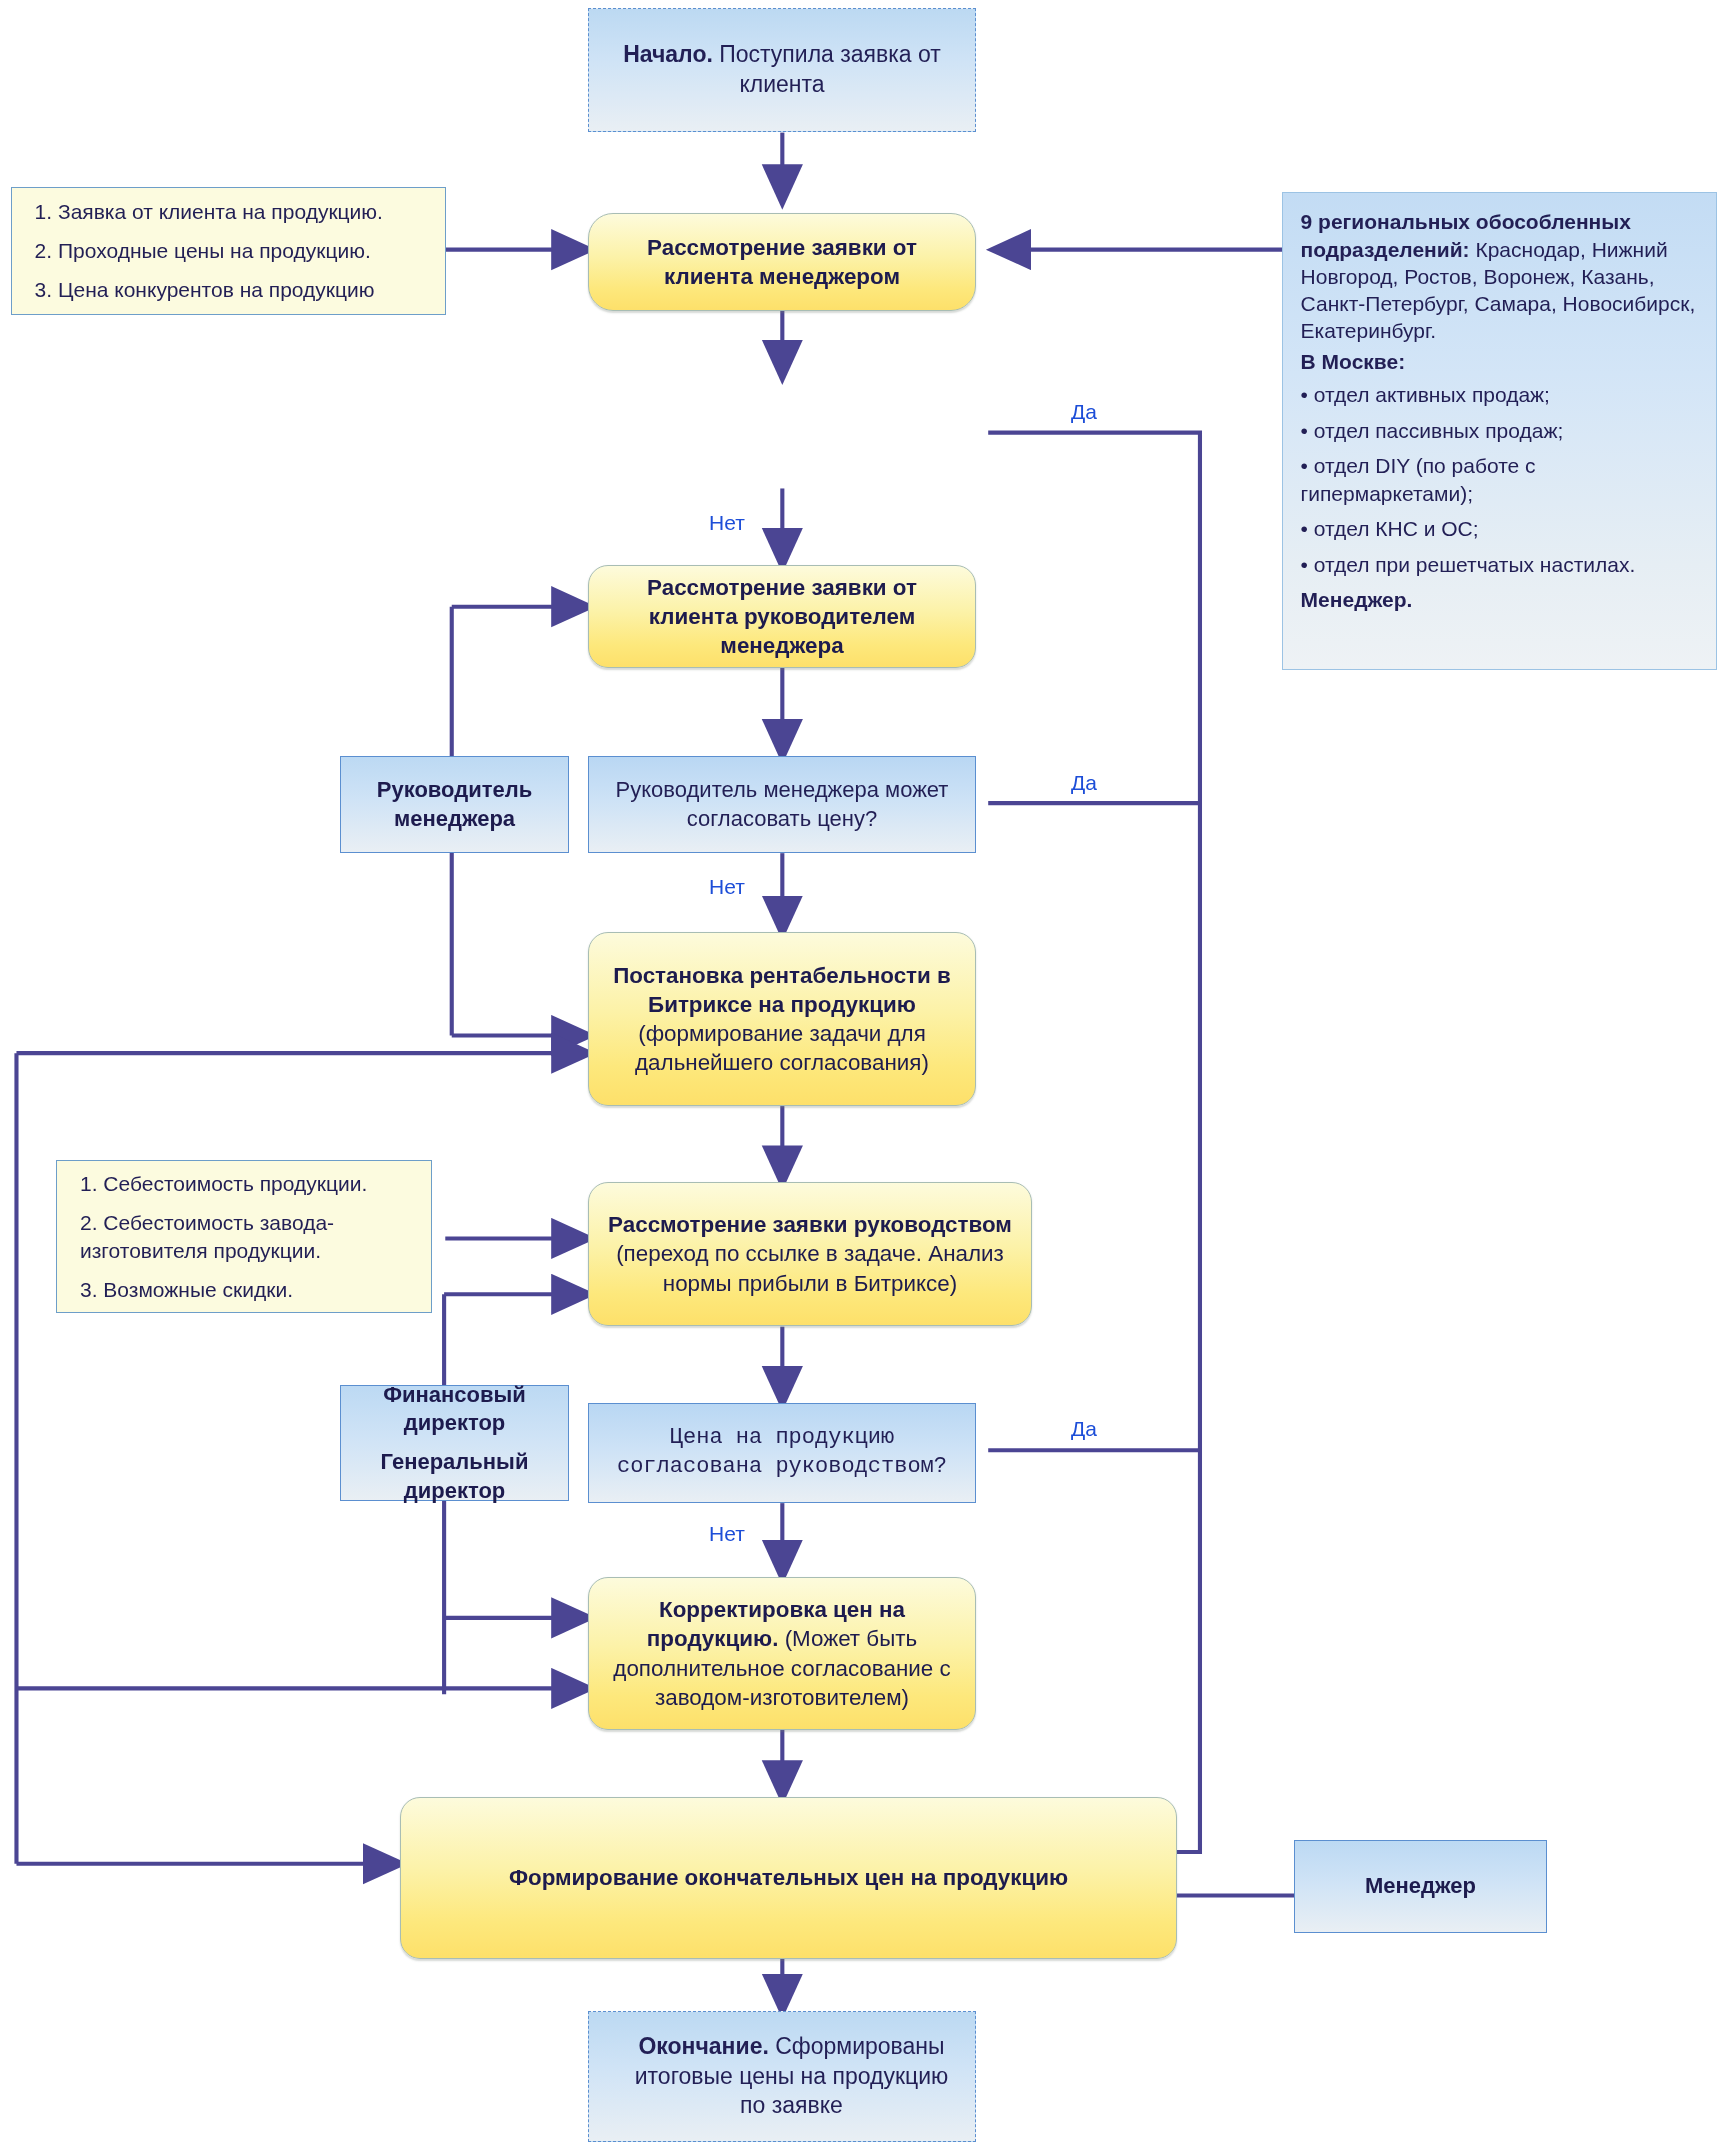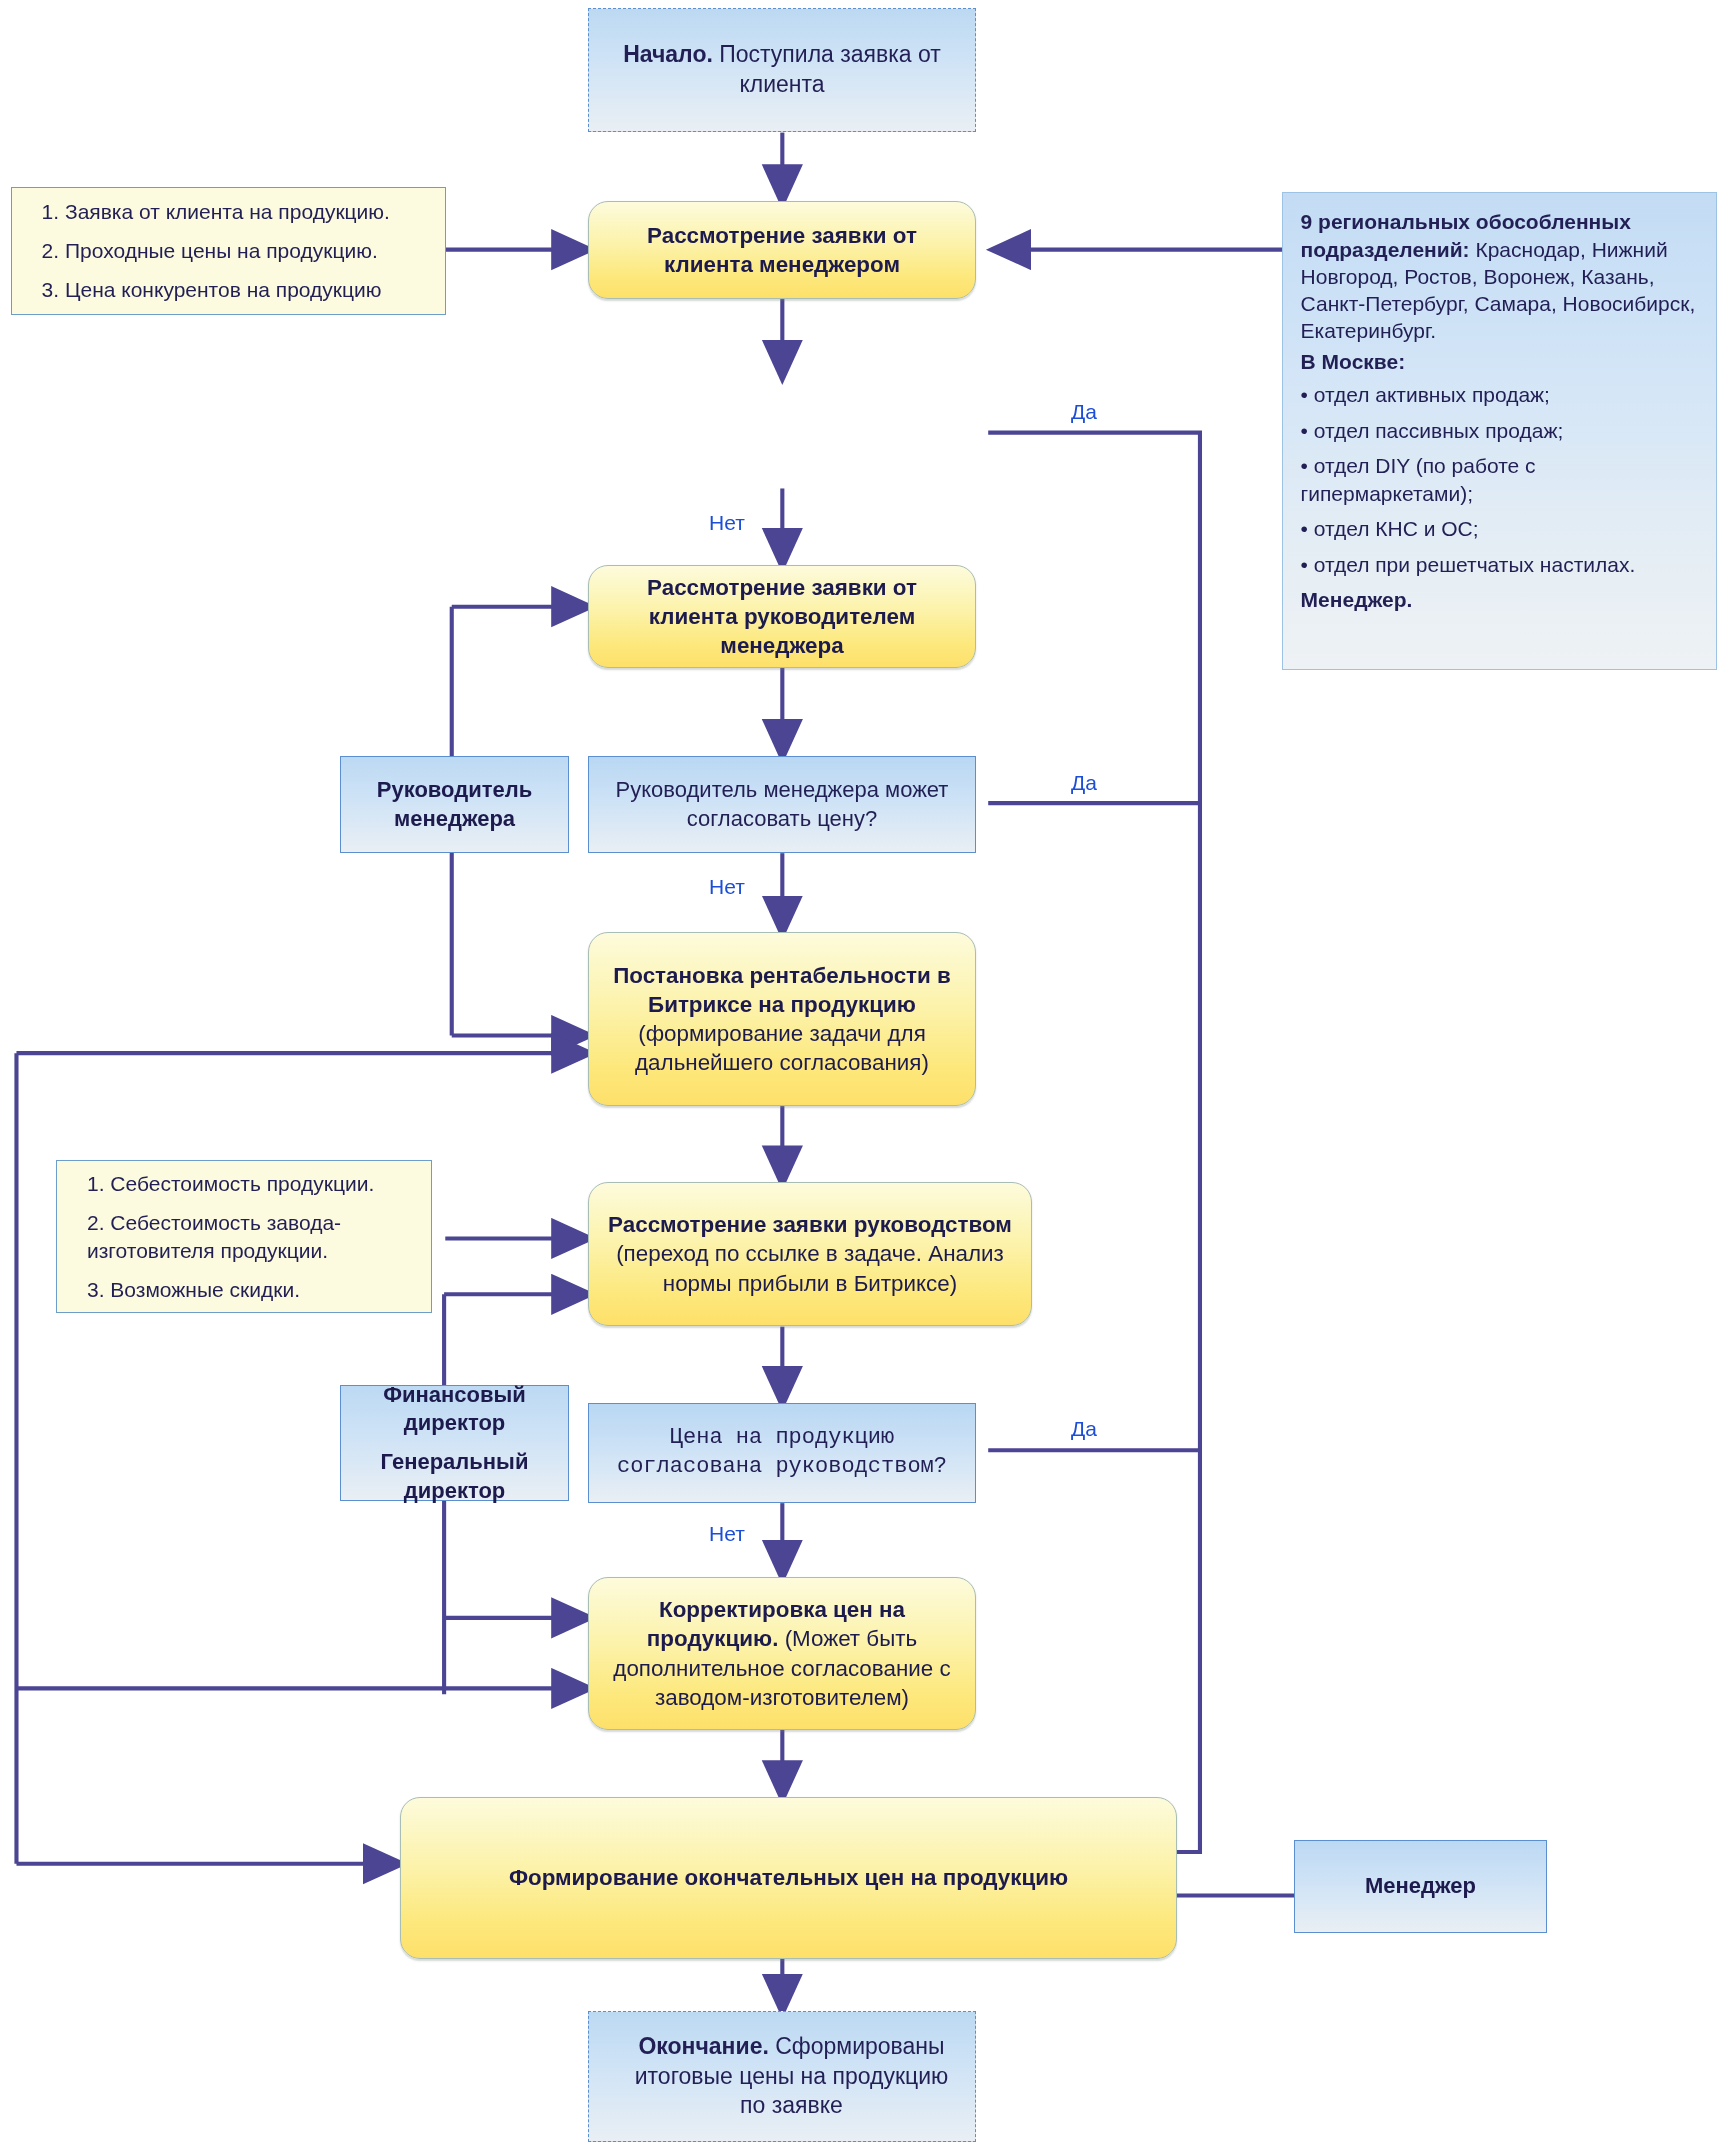--- a/index.html
+++ b/index.html
@@ -74,21 +74,21 @@
   }
 
   
   .note{
     border:1.2px solid #6d9ec9;
     background:#fcfbdf;
     font-size:21px;
     color:#221f55;
     text-align:left;
   }
-  .note ol{margin:16px;padding:0;list-style:none;}
+  .note ol{margin:9px;padding:0;list-style:none;}
   .note li{margin:0 0 11.8px 0;padding:0;}
   .note li:last-child{margin-bottom:0;}
 
   
   .panel{
     border:0.6px solid #9cc3e4;
     background:linear-gradient(180deg,#c3dcf4 0%,#d3e5f7 38%,#e6eef4 78%,#eef2f5 100%);
     font-size:21px;
     color:#221f55;
     text-align:left;
@@ -195,21 +195,21 @@
         <li>• отдел активных продаж;</li>
         <li>• отдел пассивных продаж;</li>
         <li>• отдел DIY (по работе с гипермаркетами);</li>
         <li>• отдел КНС и ОС;</li>
         <li>• отдел при решетчатых настилах.</li>
       </ul>
       <p style="margin-top:1.2px;"><b>Менеджер.</b></p>
     </div>
   </div>
 
-  <div class="node process" style="left:588px; top:201px; width:388px; height:98px;">
+  <div class="node process" style="left:588px; top:213px; width:388px; height:98px;border-radius:25px;">
     <div class="inner">Рассмотрение заявки от клиента менеджером</div>
   </div>
 
 
   <div class="node process" style="left:588px; top:565px; width:388px; height:103px;">
     <div class="inner">Рассмотрение заявки от клиента руководителем менеджера</div>
   </div>
 
   <div class="node role" style="left:340px; top:756px; width:229px; height:97px;">
     <div class="inner" style="padding:0 8.2px;">Руководитель менеджера</div>

